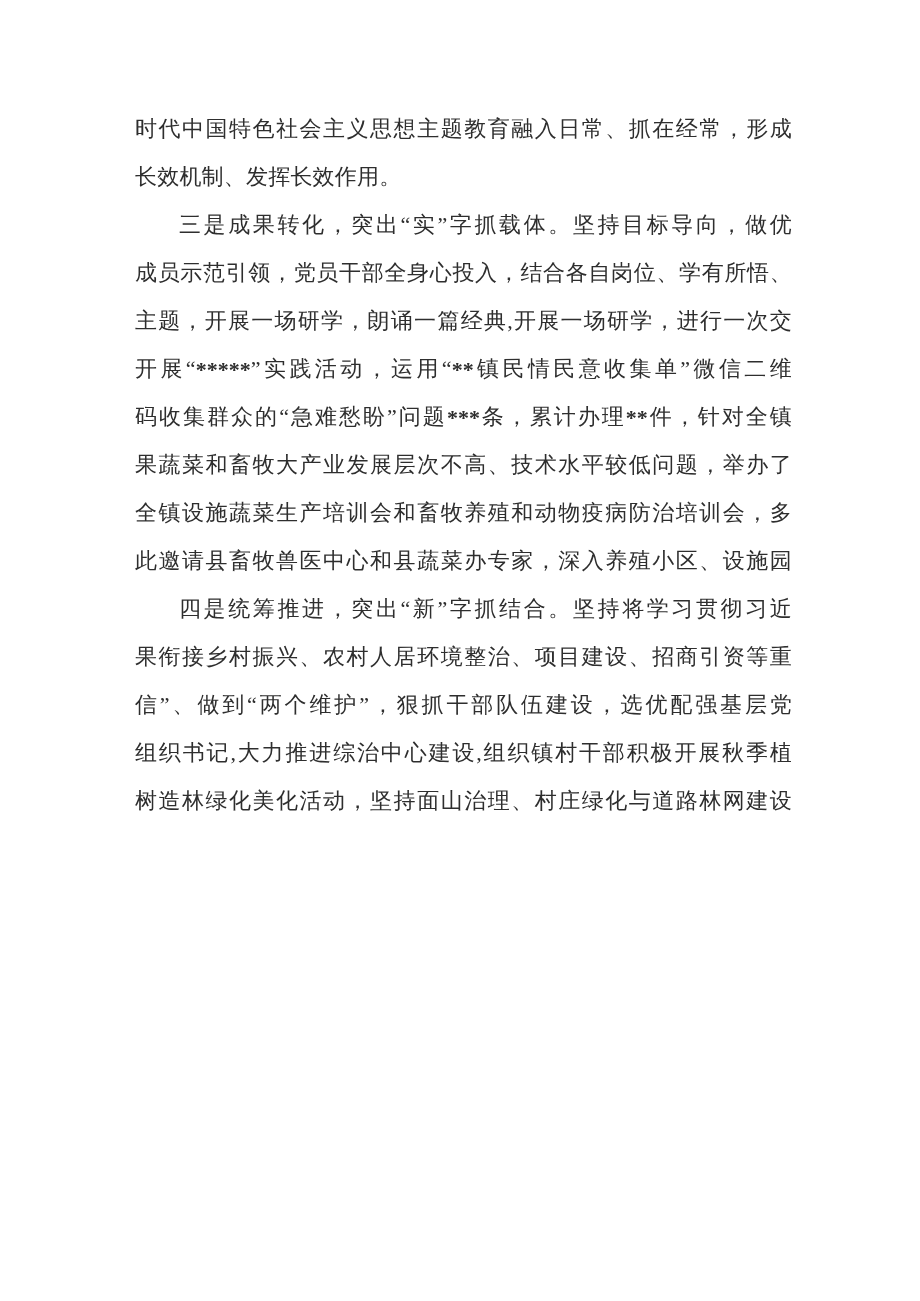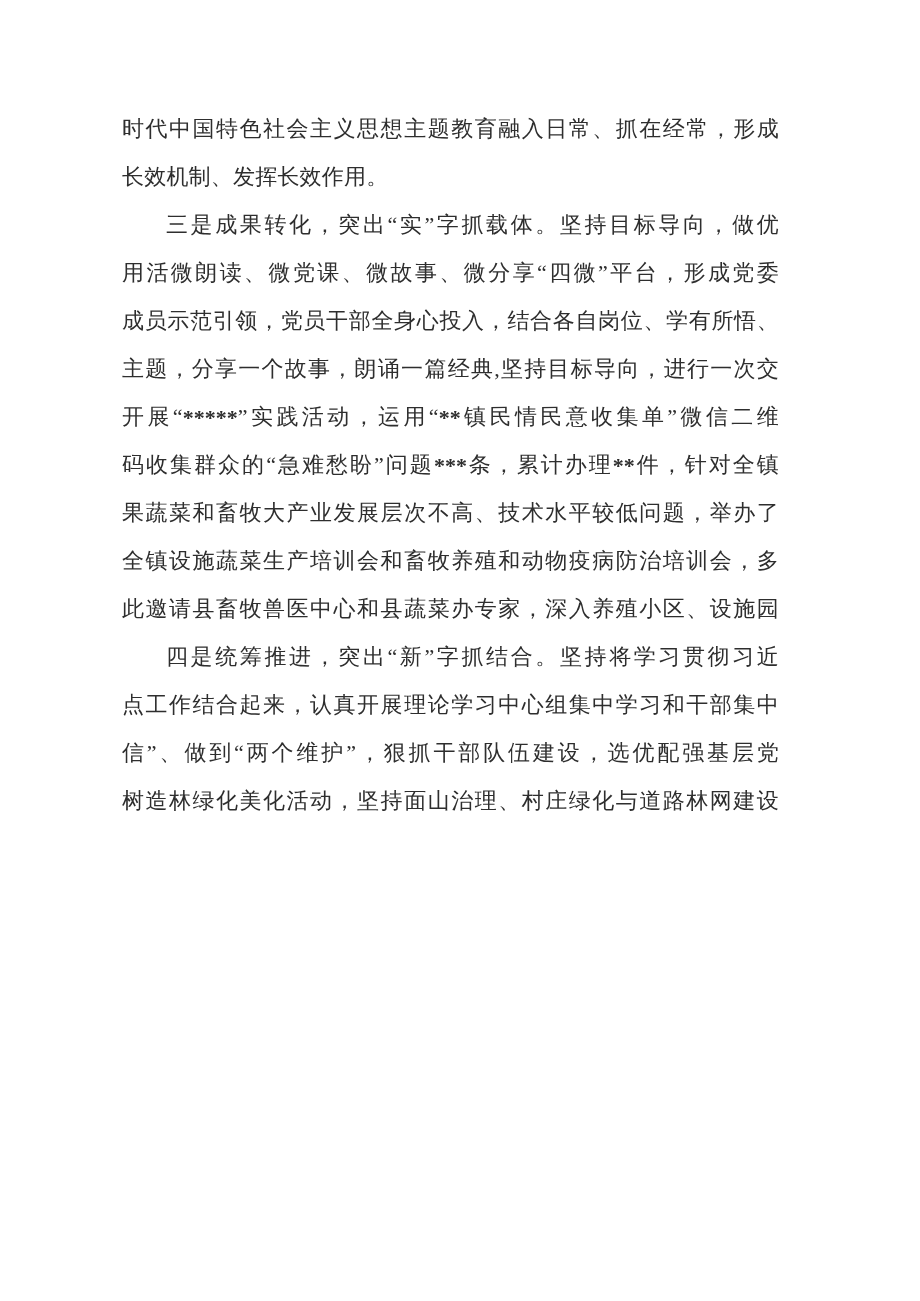--- a/index.html
+++ b/index.html
@@ -10,21 +10,21 @@
   html,body{width:920px;height:1301px;background:#e8e8e8;}
   body{font-family:"Liberation Serif","DejaVu Serif",serif;}
   .page{
     position:relative;
     width:920px;height:1301px;
     background:var(--page-bg);
     overflow:hidden;
   }
   .doc{
     position:absolute;
-    left:122px;top:105px;
+    left:135px;top:105px;
     width:657px;
   }
   .line{
     height:48px;
     line-height:48px;
     font-size:22px;
     color:var(--ink);
     text-align:justify;
     text-align-last:justify;
     letter-spacing:0.2px;
@@ -40,26 +40,26 @@
   }
 </style>
 </head>
 <body>
 
 <div class="page">
   <div class="doc">
       <div class="line">时代中国特色社会主义思想主题教育融入日常、抓在经常，形成</div>
       <div class="line para-end">长效机制、发挥长效作用。</div>
       <div class="line indent">三是成果转化，突出“实”字抓载体。坚持目标导向，做优</div>
-      <div class="line">用活微朗读、微党课、微故事、微分享“四微”平台，形成党委</div>
       <div class="line">成员示范引领，党员干部全身心投入，结合各自岗位、学有所悟、</div>
-      <div class="line">主题，分享一个故事，朗诵一篇经典,坚持目标导向，进行一次交</div>
+      <div class="line">主题，开展一场研学，朗诵一篇经典,开展一场研学，进行一次交</div>
       <div class="line">开展“<span class="stars">*****</span>”实践活动，运用“<span class="stars">**</span>镇民情民意收集单”微信二维</div>
       <div class="line">码收集群众的“急难愁盼”问题<span class="stars">***</span>条，累计办理<span class="stars">**</span>件，针对全镇</div>
       <div class="line">果蔬菜和畜牧大产业发展层次不高、技术水平较低问题，举办了</div>
       <div class="line">全镇设施蔬菜生产培训会和畜牧养殖和动物疫病防治培训会，多</div>
       <div class="line">此邀请县畜牧兽医中心和县蔬菜办专家，深入养殖小区、设施园</div>
       <div class="line indent">四是统筹推进，突出“新”字抓结合。坚持将学习贯彻习近</div>
-      <div class="line">点工作结合起来，认真开展理论学习中心组集中学习和干部集中</div>
+      <div class="line">果衔接乡村振兴、农村人居环境整治、项目建设、招商引资等重</div>
       <div class="line">信”、做到“两个维护”，狠抓干部队伍建设，选优配强基层党</div>
+      <div class="line">组织书记,大力推进综治中心建设,组织镇村干部积极开展秋季植</div>
       <div class="line">树造林绿化美化活动，坚持面山治理、村庄绿化与道路林网建设</div>
     </div>
 </div>
 
 </body></html>

